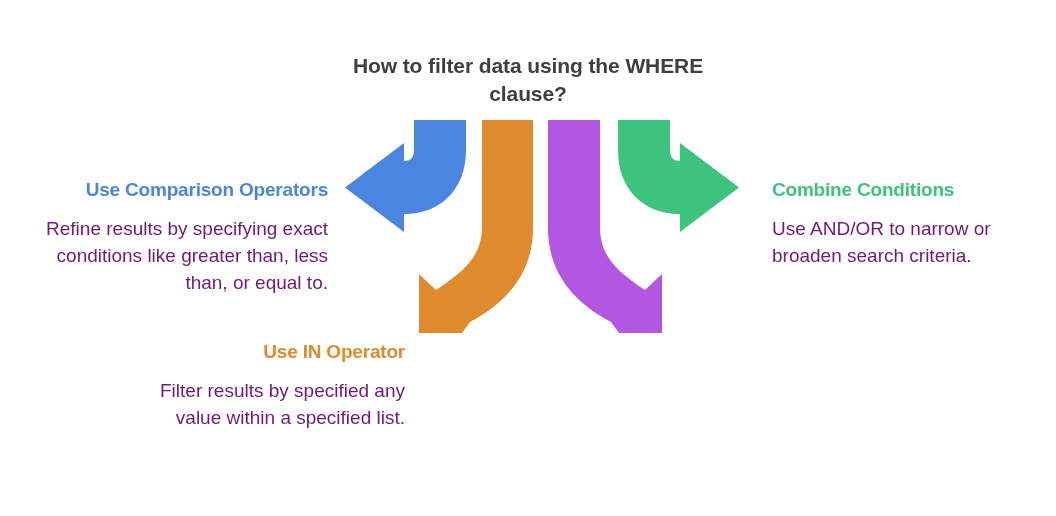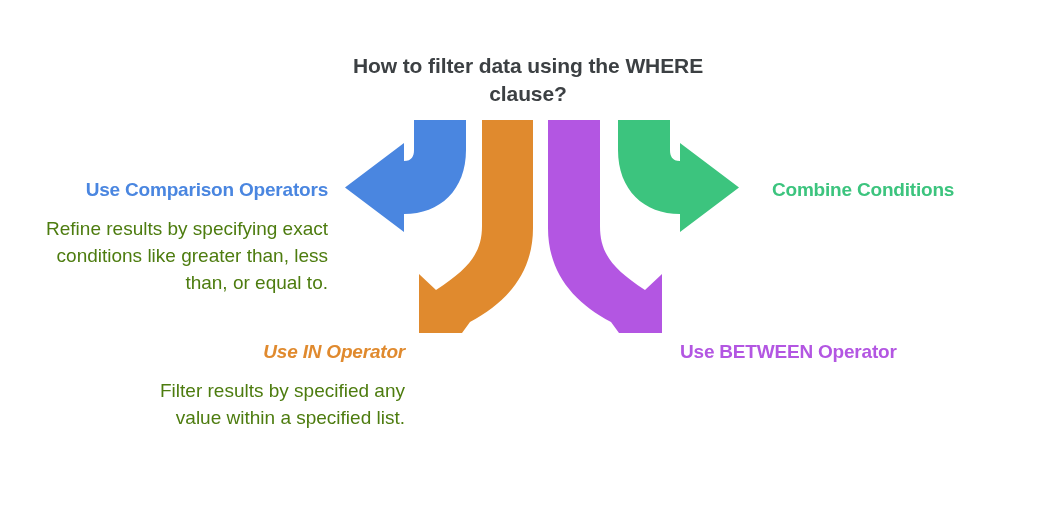--- a/index.html
+++ b/index.html
@@ -49,21 +49,21 @@
     font-size: 19px;
     font-weight: bold;
     line-height: 1.3;
     letter-spacing: -0.2px;
     margin-bottom: 13px;
   }
   .block .body {
     font-size: 19px;
     font-weight: normal;
     line-height: 1.42;
-    color: #4d7c0f;
+    color: #701a75;
   }
 
   #block-comparison {
     left: 18px;
     top: 178px;
     width: 310px;
     text-align: right;
   }
   #block-comparison .heading { color: #4a86e0; }
 
@@ -75,21 +75,21 @@
     margin-left: 14px;
   }
   #block-combine .heading { color: #3cc47e; }
 
   #block-in {
     left: 110px;
     top: 340px;
     width: 295px;
     text-align: right;
   }
-  #block-in .heading { color: #e08a2e; font-style: italic; }
+  #block-in .heading { color: #e08a2e; }
 
   #block-between {
     left: 680px;
     top: 340px;
     width: 300px;
     text-align: left;
   }
   #block-between .heading { color: #b356e2; }
 </style>
 </head>
@@ -146,24 +146,24 @@
              Z"></path>
   </svg>
 
   <div class="block" id="block-comparison">
     <div class="heading">Use Comparison Operators</div>
     <div class="body">Refine results by specifying exact conditions like greater than, less than, or equal to.</div>
   </div>
 
   <div class="block" id="block-combine">
     <div class="heading">Combine Conditions</div>
+    <div class="body">Use AND/OR to narrow or broaden search criteria.</div>
   </div>
 
   <div class="block" id="block-in">
     <div class="heading">Use IN Operator</div>
     <div class="body">Filter results by specified any value within a specified list.</div>
   </div>
 
   <div class="block" id="block-between">
-    <div class="heading">Use BETWEEN Operator</div>
   </div>
 
 </div>
 
 </body></html>

